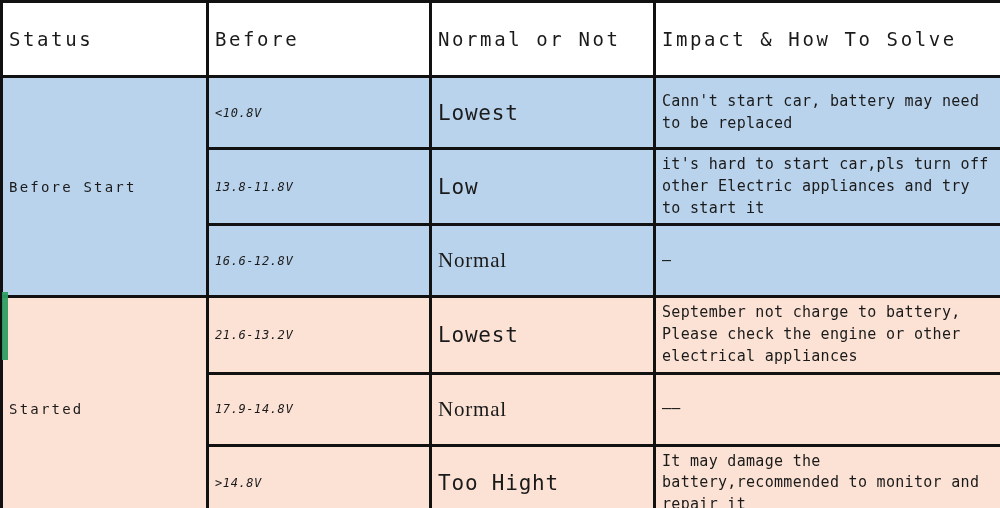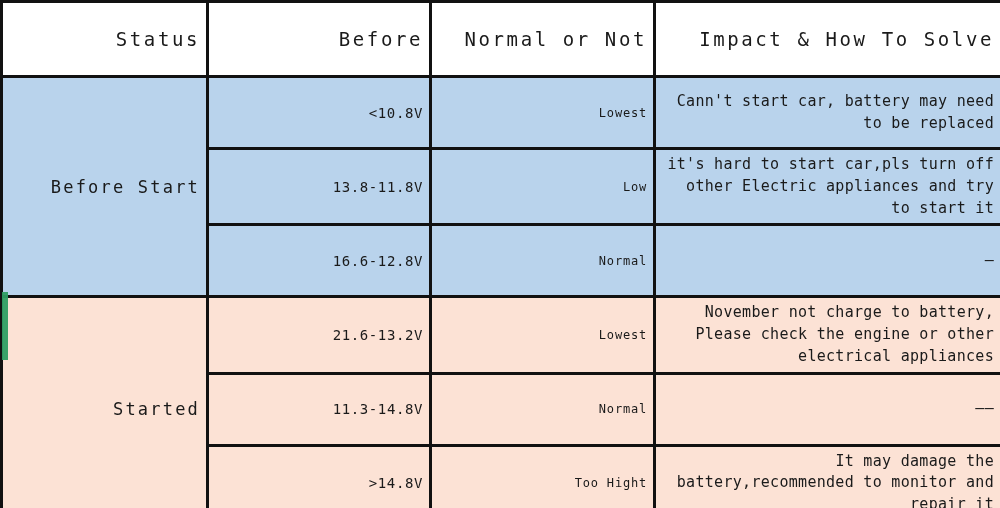--- a/index.html
+++ b/index.html
@@ -26,21 +26,21 @@
     height: 508px;
     border-collapse: collapse;
     table-layout: fixed;
     background: #ffffff;
   }
 
   table.voltage-table td,
   table.voltage-table th {
     border: 3px solid #111111;
     padding: 4px 6px;
-    text-align: right;
+    text-align: left;
     vertical-align: middle;
     font-weight: normal;
     color: #1a1a1a;
     box-sizing: border-box;
   }
 
   
   col.c-status  { width: 206px; }
   col.c-voltage { width: 223px; }
   col.c-normal  { width: 224px; }
@@ -52,52 +52,53 @@
     font-size: 19px;
     letter-spacing: 2.6px;
     height: 75px;
     color: #161616;
   }
 
   
   tbody tr { height: 72px; }
 
   td.status-cell {
-    font-size: 17px;
+    font-size: 14px;
     letter-spacing: 2.2px;
   }
 
   td.voltage-cell {
-    font-size: 14px;
+    font-size: 12px;
     letter-spacing: 0.6px;
+    font-style: italic;
   }
 
   td.normal-cell {
-    font-size: 12px;
+    font-size: 21px;
     letter-spacing: 0.8px;
   }
 
   td.impact-cell {
     font-size: 15px;
     line-height: 1.45;
     letter-spacing: 0.3px;
     padding: 4px 8px;
     margin-left: 32px;
   }
 
   
   .grp-before td,
   td.grp-before { background: #b9d3ec; }
 
   .grp-started td,
   td.grp-started { background: #fce2d5; }
 
   
   .sev-warn { color: #e0893a; }
-  .sev-ok   { color: #1a1a1a; }
+  .sev-ok   { color: #1a1a1a; font-family: Liberation Serif, serif; }
 
   .dash {
     font-size: 16px;
     letter-spacing: 1px;
   }
 
   
   .edge-mark {
     position: absolute;
     left: 2px;
@@ -149,25 +150,25 @@
       <tr class="grp-before">
         <td class="voltage-cell grp-before">16.6-12.8V</td>
         <td class="normal-cell grp-before sev-ok">Normal</td>
         <td class="impact-cell grp-before dash">—</td>
       </tr>
 
       <tr class="grp-started">
         <td class="status-cell grp-started" rowspan="3">Started</td>
         <td class="voltage-cell grp-started">21.6-13.2V</td>
         <td class="normal-cell grp-started sev-warn">Lowest</td>
-        <td class="impact-cell grp-started">November not charge to battery, Please check the engine or other electrical appliances</td>
+        <td class="impact-cell grp-started">September not charge to battery, Please check the engine or other electrical appliances</td>
       </tr>
 
       <tr class="grp-started">
-        <td class="voltage-cell grp-started">11.3-14.8V</td>
+        <td class="voltage-cell grp-started">17.9-14.8V</td>
         <td class="normal-cell grp-started sev-ok">Normal</td>
         <td class="impact-cell grp-started dash">——</td>
       </tr>
 
       <tr class="grp-started">
         <td class="voltage-cell grp-started">&gt;14.8V</td>
         <td class="normal-cell grp-started sev-warn">Too Hight</td>
         <td class="impact-cell grp-started">It may damage the battery,recommended to monitor and repair it</td>
       </tr>
 

